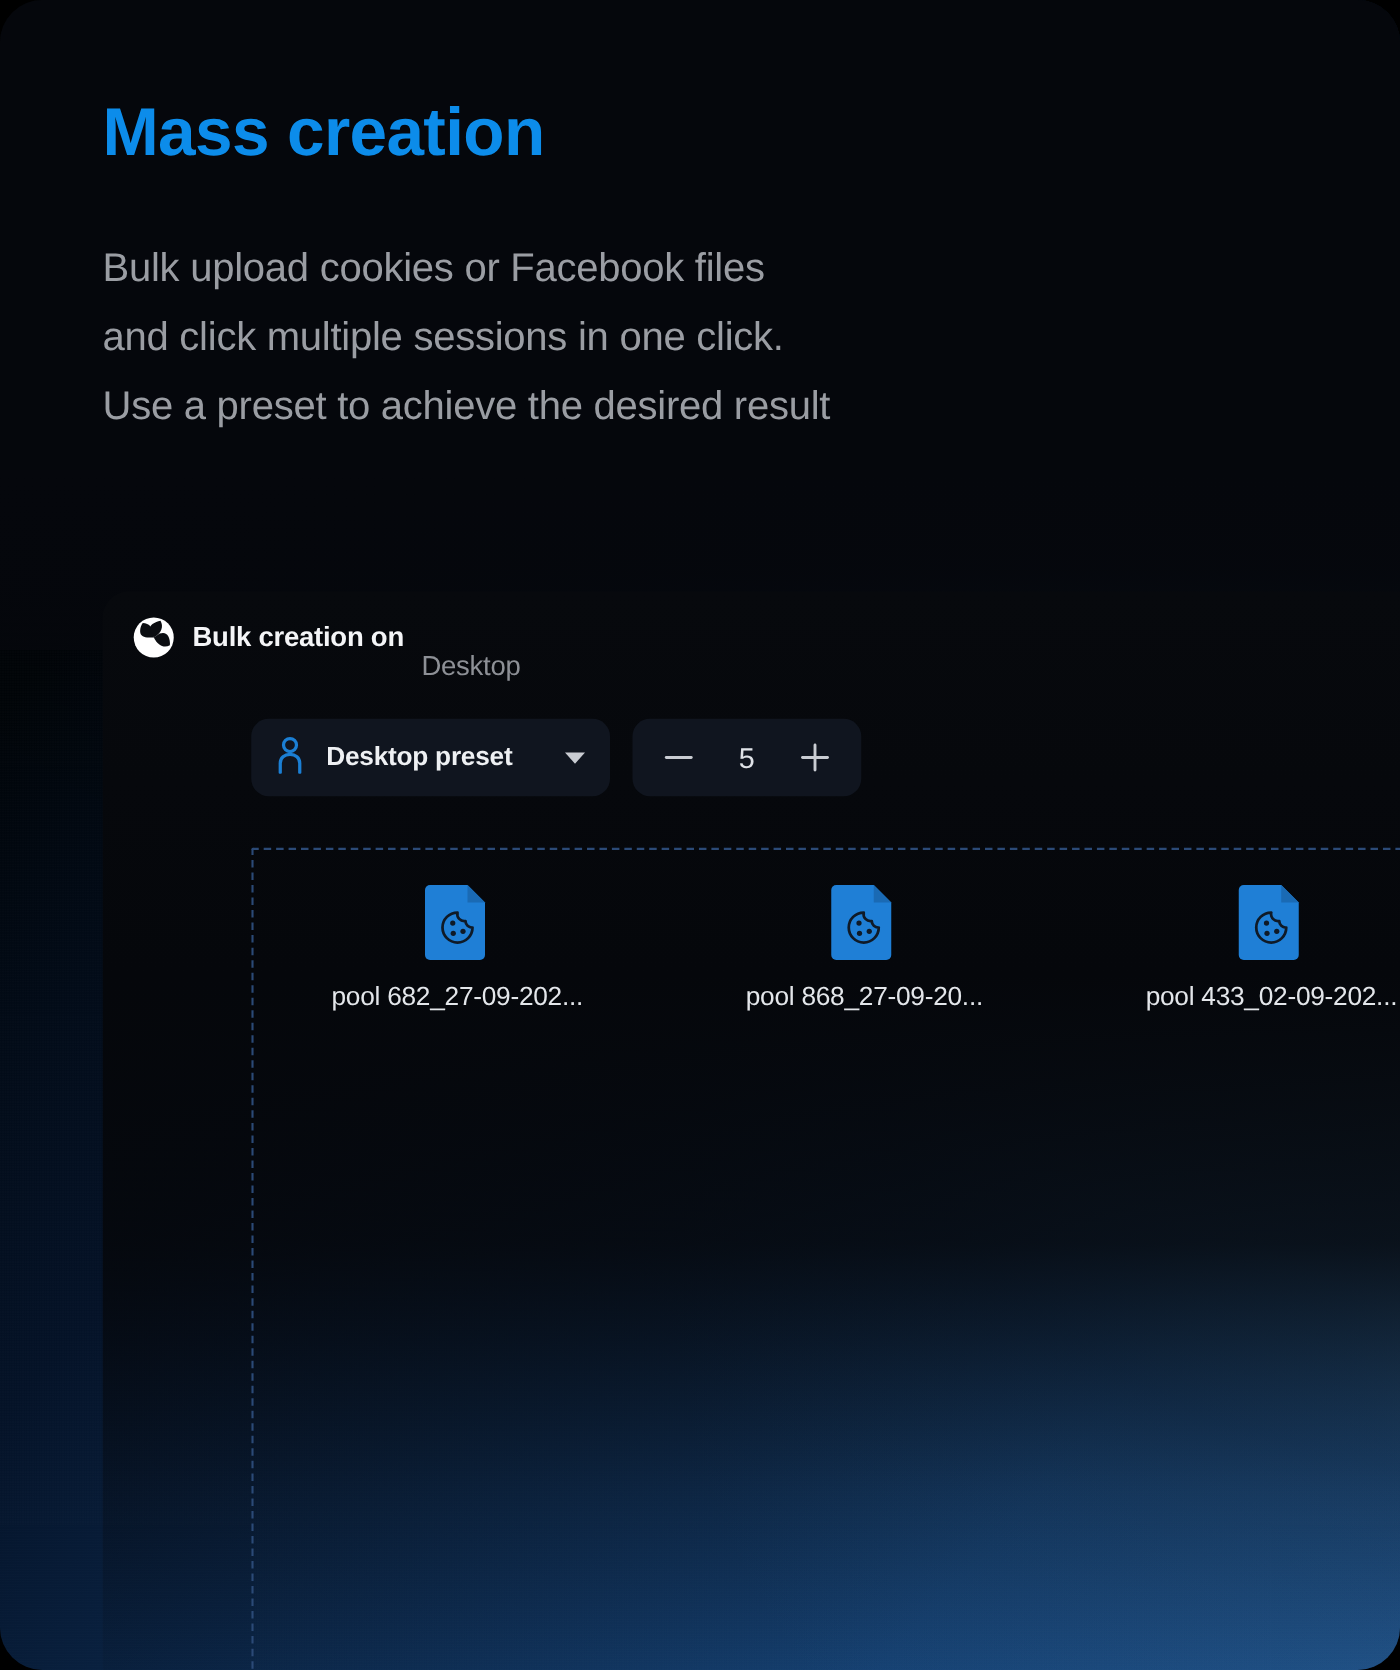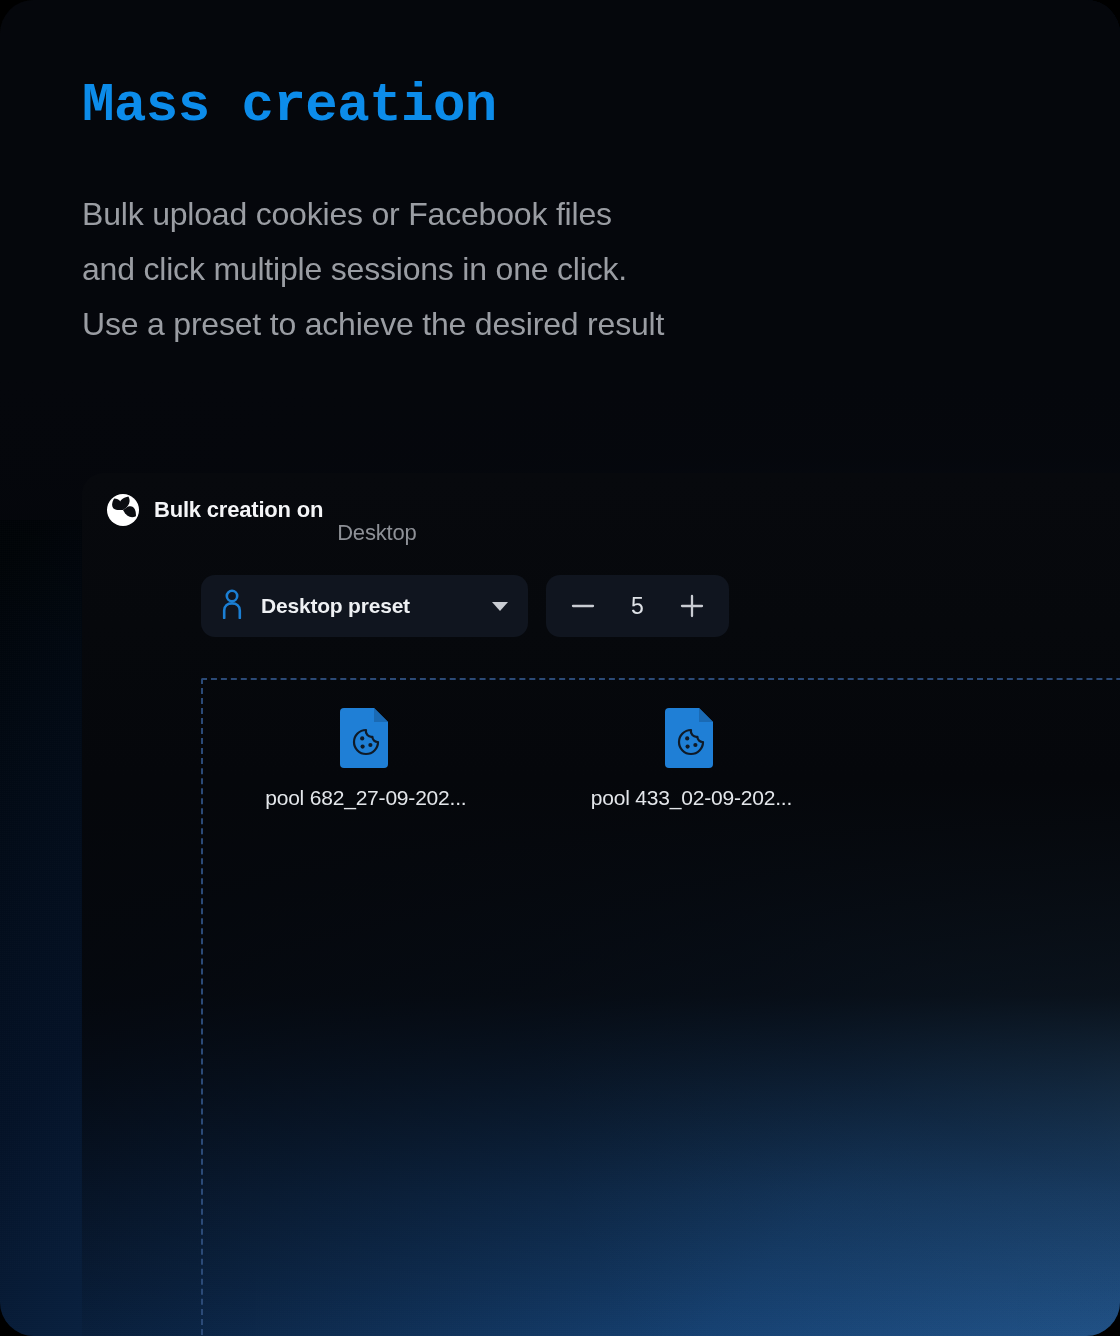--- a/index.html
+++ b/index.html
@@ -63,21 +63,20 @@
     left: 82px;
     top: 78px;
     width: 900px;
   }
   .headline {
     font-size: 54px;
     line-height: 1.05;
     font-weight: 700;
     color: #0c8cea;
     letter-spacing: -0.5px;
-    font-family: Liberation Mono, monospace;
   }
   .subcopy {
     margin-top: 52px;
     font-size: 32px;
     line-height: 1.72;
     font-weight: 400;
     color: #9a9da3;
     letter-spacing: -0.2px;
     white-space: pre-line;
   }
@@ -132,21 +131,21 @@
     align-items: center;
     gap: 18px;
     padding-left: 119px;
     margin-top: 28px;
   }
 
   .preset-select {
     display: flex;
     align-items: center;
     gap: 16px;
-    width: 327px;
+    width: 287px;
     height: 62px;
     padding: 0 20px 0 18px;
     border-radius: 14px;
     background: #10151f;
     cursor: pointer;
   }
   .preset-label {
     flex: 1;
     font-size: 21px;
     font-weight: 700;
@@ -286,20 +285,35 @@
                 <path d="M12 0 a12 12 0 1 0 12 12 a5.2 5.2 0 0 1 -5.6 -5.2 a5.6 5.6 0 0 1 -6.4 -6.8 z" fill="none" stroke="#0f1a27" stroke-width="2.2" stroke-linejoin="round"></path>
                 <circle cx="8.2" cy="8.4" r="2.1" fill="#0f1a27"></circle>
                 <circle cx="8.6" cy="16.6" r="2.1" fill="#0f1a27"></circle>
                 <circle cx="16.4" cy="15.0" r="2.1" fill="#0f1a27"></circle>
               </g>
             </svg>
           </span>
           <span class="file-name">pool 682_27-09-202...</span>
         </div>
 
+        <div class="file-item">
+          <span class="file-icon">
+            <svg viewBox="0 0 56 68" width="56" height="68" aria-hidden="true">
+              <path d="M6 4 h30 l14 14 v42 a4 4 0 0 1 -4 4 h-40 a4 4 0 0 1 -4 -4 v-52 a4 4 0 0 1 4 -4 z" fill="#1f7fd6"></path>
+              <path d="M36 4 l14 14 h-14 z" fill="#1a6ab4"></path>
+              <g transform="translate(16,26)">
+                <path d="M12 0 a12 12 0 1 0 12 12 a5.2 5.2 0 0 1 -5.6 -5.2 a5.6 5.6 0 0 1 -6.4 -6.8 z" fill="none" stroke="#0f1a27" stroke-width="2.2" stroke-linejoin="round"></path>
+                <circle cx="8.2" cy="8.4" r="2.1" fill="#0f1a27"></circle>
+                <circle cx="8.6" cy="16.6" r="2.1" fill="#0f1a27"></circle>
+                <circle cx="16.4" cy="15.0" r="2.1" fill="#0f1a27"></circle>
+              </g>
+            </svg>
+          </span>
+          <span class="file-name">pool 868_27-09-20...</span>
+        </div>
 
         <div class="file-item">
           <span class="file-icon">
             <svg viewBox="0 0 56 68" width="56" height="68" aria-hidden="true">
               <path d="M6 4 h30 l14 14 v42 a4 4 0 0 1 -4 4 h-40 a4 4 0 0 1 -4 -4 v-52 a4 4 0 0 1 4 -4 z" fill="#1f7fd6"></path>
               <path d="M36 4 l14 14 h-14 z" fill="#1a6ab4"></path>
               <g transform="translate(16,26)">
                 <path d="M12 0 a12 12 0 1 0 12 12 a5.2 5.2 0 0 1 -5.6 -5.2 a5.6 5.6 0 0 1 -6.4 -6.8 z" fill="none" stroke="#0f1a27" stroke-width="2.2" stroke-linejoin="round"></path>
                 <circle cx="8.2" cy="8.4" r="2.1" fill="#0f1a27"></circle>
                 <circle cx="8.6" cy="16.6" r="2.1" fill="#0f1a27"></circle>

